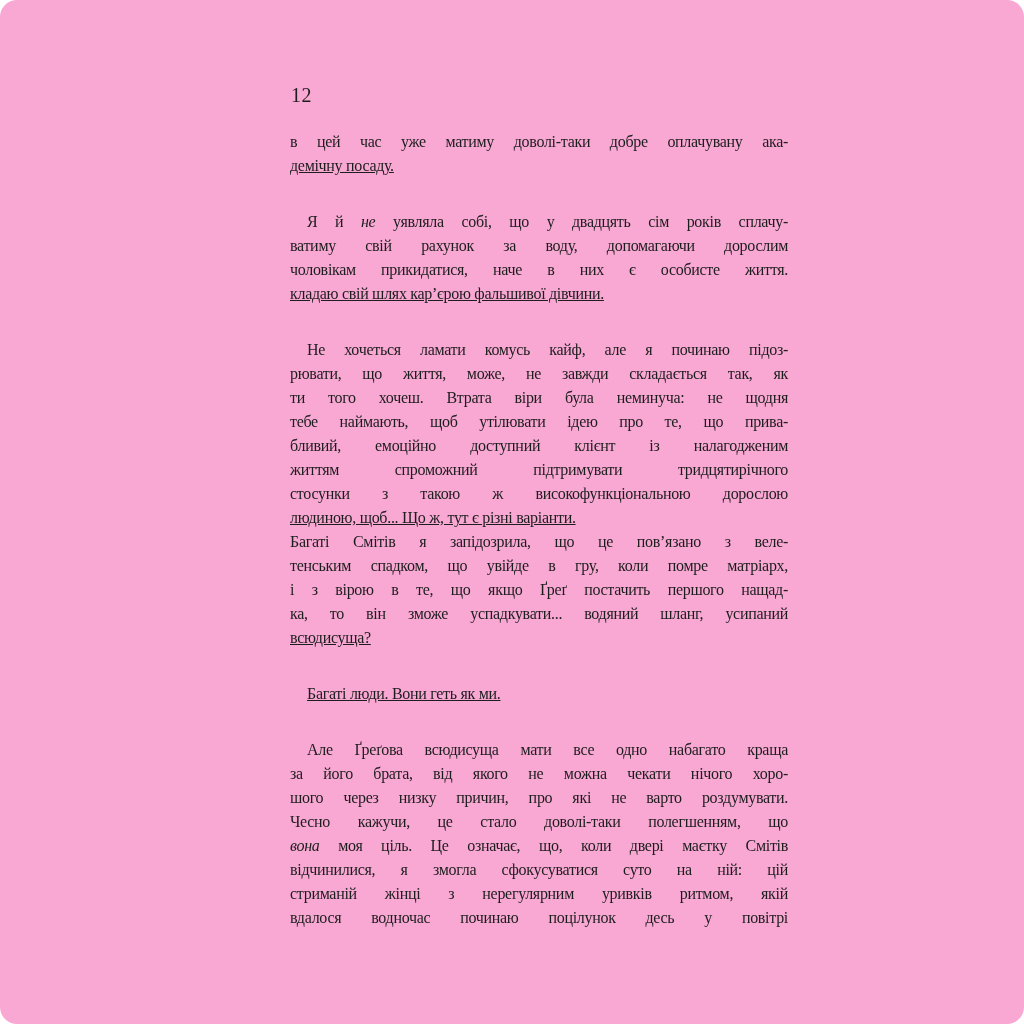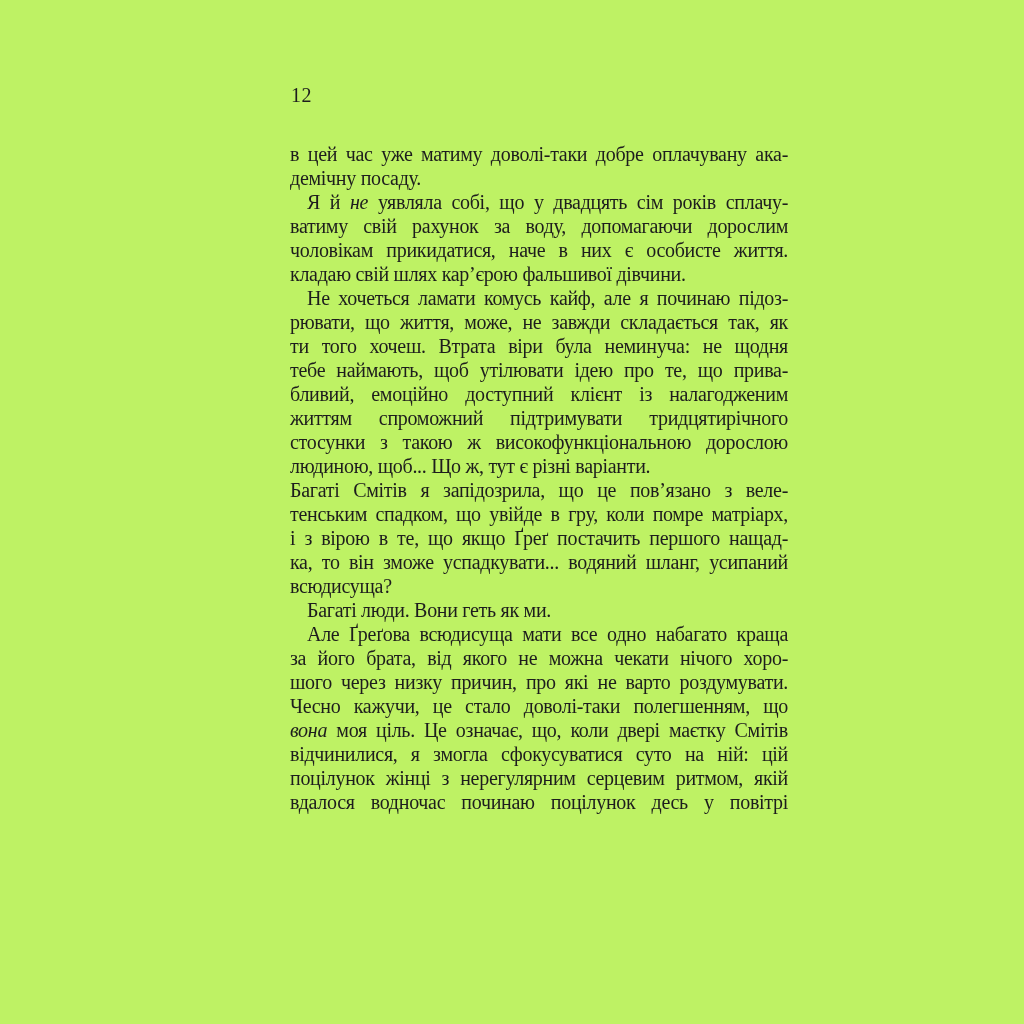--- a/index.html
+++ b/index.html
@@ -18,44 +18,46 @@
   .page-number {
     position: absolute;
     left: 291px;
     top: 84px;
     font-size: 20px;
     letter-spacing: 0.5px;
   }
   .text-block {
     position: absolute;
     left: 290px;
-    top: 142px;
+    top: 130px;
     width: 498px;
-    font-size: 20px;
+    font-size: 16px;
     line-height: 24px;
     letter-spacing: -0.3px;
   }
   .paragraph { margin: 0; padding: 0; }
   .line {
     text-align: justify;
     text-align-last: justify;
     white-space: normal;
   }
   .line.last {
     text-align-last: left;
+    text-decoration: underline;
   }
   .line.indent {
     text-indent: 17px;
+    margin-top: 32px;
   }
   .italic { font-style: italic; }
 </style>
 </head>
 <body>
 
-<div class="book-page" id="book-page" style="color: rgb(29, 29, 29); background: #bef264;">
+<div class="book-page" id="book-page" style="color: rgb(29, 29, 29); background: #f9a8d4; border-radius: 17px;">
   <div class="page-number">12</div>
   <div class="text-block" id="text-block">
       <div class="paragraph">
         <div class="line">в цей час уже матиму доволі-таки добре оплачувану ака-</div>
         <div class="line last">демічну посаду.</div>
       </div>
       <div class="paragraph">
         <div class="line indent">Я й <span class="italic">не</span> уявляла собі, що у двадцять сім років сплачу-</div>
         <div class="line">ватиму свій рахунок за воду, допомагаючи дорослим</div>
         <div class="line">чоловікам прикидатися, наче в них є особисте життя.</div>
@@ -81,17 +83,17 @@
       <div class="paragraph">
         <div class="line indent last">Багаті люди. Вони геть як ми.</div>
       </div>
       <div class="paragraph">
         <div class="line indent">Але Ґреґова всюдисуща мати все одно набагато краща</div>
         <div class="line">за його брата, від якого не можна чекати нічого хоро-</div>
         <div class="line">шого через низку причин, про які не варто роздумувати.</div>
         <div class="line">Чесно кажучи, це стало доволі-таки полегшенням, що</div>
         <div class="line"><span class="italic">вона</span> моя ціль. Це означає, що, коли двері маєтку Смітів</div>
         <div class="line">відчинилися, я змогла сфокусуватися суто на ній: цій</div>
-        <div class="line">поцілунок жінці з нерегулярним серцевим ритмом, якій</div>
+        <div class="line">стриманій жінці з нерегулярним уривків ритмом, якій</div>
         <div class="line">вдалося водночас починаю поцілунок десь у повітрі</div>
       </div>
     </div>
 </div>
 
 </body></html>

